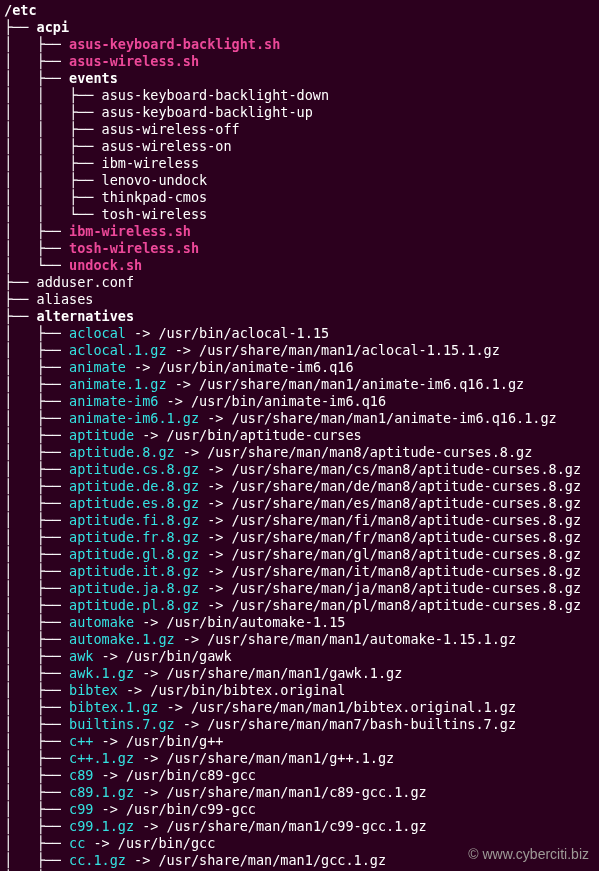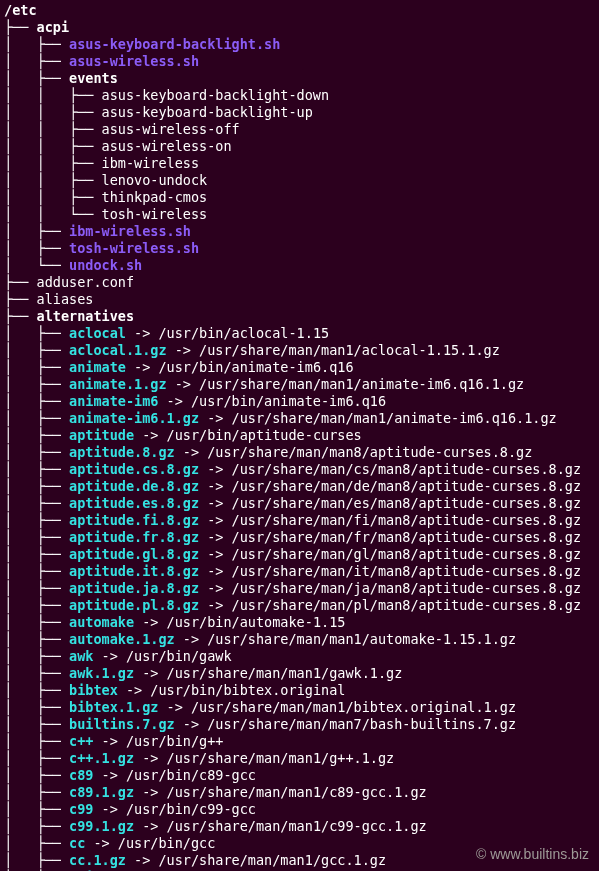--- a/index.html
+++ b/index.html
@@ -12,29 +12,29 @@
     color: #ffffff;
     width: 599px;
     overflow: hidden;
   }
   .terminal {
     padding: 2px 4px;
     white-space: pre;
     position: relative;
   }
   .dir { color: #ffffff; font-weight: bold; }
-  .exec { color: #8b5cf6; font-weight: bold; }
-  .sym { color: #34e2e2; font-weight: bold; margin-top: 42px; }
+  .exec { color: #ec4899; font-weight: bold; }
+  .sym { color: #34e2e2; font-weight: normal; margin-top: 42px; }
   .file { color: #ffffff; }
   .watermark {
     position: absolute;
     bottom: 8px;
     right: 10px;
     color: #9e9a97;
     font-family: Arial, sans-serif;
     font-size: 14px;
   }
 </style>
 </head>
 <body>
 
 <div class="terminal" id="term"><div><span></span><span class="dir">/etc</span></div><div><span>├── </span><span class="dir">acpi</span></div><div><span>│   ├── </span><span class="exec">asus-keyboard-backlight.sh</span></div><div><span>│   ├── </span><span class="exec">asus-wireless.sh</span></div><div><span>│   ├── </span><span class="dir">events</span></div><div><span>│   │   ├── </span><span class="file">asus-keyboard-backlight-down</span></div><div><span>│   │   ├── </span><span class="file">asus-keyboard-backlight-up</span></div><div><span>│   │   ├── </span><span class="file">asus-wireless-off</span></div><div><span>│   │   ├── </span><span class="file">asus-wireless-on</span></div><div><span>│   │   ├── </span><span class="file">ibm-wireless</span></div><div><span>│   │   ├── </span><span class="file">lenovo-undock</span></div><div><span>│   │   ├── </span><span class="file">thinkpad-cmos</span></div><div><span>│   │   └── </span><span class="file">tosh-wireless</span></div><div><span>│   ├── </span><span class="exec">ibm-wireless.sh</span></div><div><span>│   ├── </span><span class="exec">tosh-wireless.sh</span></div><div><span>│   └── </span><span class="exec">undock.sh</span></div><div><span>├── </span><span class="file">adduser.conf</span></div><div><span>├── </span><span class="file">aliases</span></div><div><span>├── </span><span class="dir">alternatives</span></div><div><span>│   ├── </span><span class="sym">aclocal</span><span> -&gt; </span><span>/usr/bin/aclocal-1.15</span></div><div><span>│   ├── </span><span class="sym">aclocal.1.gz</span><span> -&gt; </span><span>/usr/share/man/man1/aclocal-1.15.1.gz</span></div><div><span>│   ├── </span><span class="sym">animate</span><span> -&gt; </span><span>/usr/bin/animate-im6.q16</span></div><div><span>│   ├── </span><span class="sym">animate.1.gz</span><span> -&gt; </span><span>/usr/share/man/man1/animate-im6.q16.1.gz</span></div><div><span>│   ├── </span><span class="sym">animate-im6</span><span> -&gt; </span><span>/usr/bin/animate-im6.q16</span></div><div><span>│   ├── </span><span class="sym">animate-im6.1.gz</span><span> -&gt; </span><span>/usr/share/man/man1/animate-im6.q16.1.gz</span></div><div><span>│   ├── </span><span class="sym">aptitude</span><span> -&gt; </span><span>/usr/bin/aptitude-curses</span></div><div><span>│   ├── </span><span class="sym">aptitude.8.gz</span><span> -&gt; </span><span>/usr/share/man/man8/aptitude-curses.8.gz</span></div><div><span>│   ├── </span><span class="sym">aptitude.cs.8.gz</span><span> -&gt; </span><span>/usr/share/man/cs/man8/aptitude-curses.8.gz</span></div><div><span>│   ├── </span><span class="sym">aptitude.de.8.gz</span><span> -&gt; </span><span>/usr/share/man/de/man8/aptitude-curses.8.gz</span></div><div><span>│   ├── </span><span class="sym">aptitude.es.8.gz</span><span> -&gt; </span><span>/usr/share/man/es/man8/aptitude-curses.8.gz</span></div><div><span>│   ├── </span><span class="sym">aptitude.fi.8.gz</span><span> -&gt; </span><span>/usr/share/man/fi/man8/aptitude-curses.8.gz</span></div><div><span>│   ├── </span><span class="sym">aptitude.fr.8.gz</span><span> -&gt; </span><span>/usr/share/man/fr/man8/aptitude-curses.8.gz</span></div><div><span>│   ├── </span><span class="sym">aptitude.gl.8.gz</span><span> -&gt; </span><span>/usr/share/man/gl/man8/aptitude-curses.8.gz</span></div><div><span>│   ├── </span><span class="sym">aptitude.it.8.gz</span><span> -&gt; </span><span>/usr/share/man/it/man8/aptitude-curses.8.gz</span></div><div><span>│   ├── </span><span class="sym">aptitude.ja.8.gz</span><span> -&gt; </span><span>/usr/share/man/ja/man8/aptitude-curses.8.gz</span></div><div><span>│   ├── </span><span class="sym">aptitude.pl.8.gz</span><span> -&gt; </span><span>/usr/share/man/pl/man8/aptitude-curses.8.gz</span></div><div><span>│   ├── </span><span class="sym">automake</span><span> -&gt; </span><span>/usr/bin/automake-1.15</span></div><div><span>│   ├── </span><span class="sym">automake.1.gz</span><span> -&gt; </span><span>/usr/share/man/man1/automake-1.15.1.gz</span></div><div><span>│   ├── </span><span class="sym">awk</span><span> -&gt; </span><span>/usr/bin/gawk</span></div><div><span>│   ├── </span><span class="sym">awk.1.gz</span><span> -&gt; </span><span>/usr/share/man/man1/gawk.1.gz</span></div><div><span>│   ├── </span><span class="sym">bibtex</span><span> -&gt; </span><span>/usr/bin/bibtex.original</span></div><div><span>│   ├── </span><span class="sym">bibtex.1.gz</span><span> -&gt; </span><span>/usr/share/man/man1/bibtex.original.1.gz</span></div><div><span>│   ├── </span><span class="sym">builtins.7.gz</span><span> -&gt; </span><span>/usr/share/man/man7/bash-builtins.7.gz</span></div><div><span>│   ├── </span><span class="sym">c++</span><span> -&gt; </span><span>/usr/bin/g++</span></div><div><span>│   ├── </span><span class="sym">c++.1.gz</span><span> -&gt; </span><span>/usr/share/man/man1/g++.1.gz</span></div><div><span>│   ├── </span><span class="sym">c89</span><span> -&gt; </span><span>/usr/bin/c89-gcc</span></div><div><span>│   ├── </span><span class="sym">c89.1.gz</span><span> -&gt; </span><span>/usr/share/man/man1/c89-gcc.1.gz</span></div><div><span>│   ├── </span><span class="sym">c99</span><span> -&gt; </span><span>/usr/bin/c99-gcc</span></div><div><span>│   ├── </span><span class="sym">c99.1.gz</span><span> -&gt; </span><span>/usr/share/man/man1/c99-gcc.1.gz</span></div><div><span>│   ├── </span><span class="sym">cc</span><span> -&gt; </span><span>/usr/bin/gcc</span></div><div><span>│   ├── </span><span class="sym">cc.1.gz</span><span> -&gt; </span><span>/usr/share/man/man1/gcc.1.gz</span></div><div><span>│   ├── </span><span class="sym">cli</span><span> -&gt; </span><span>/usr/bin/mono</span></div></div>
-<div class="watermark">©  www.builtins.biz</div>
+<div class="watermark">©  www.cyberciti.biz</div>
 
 </body></html>

